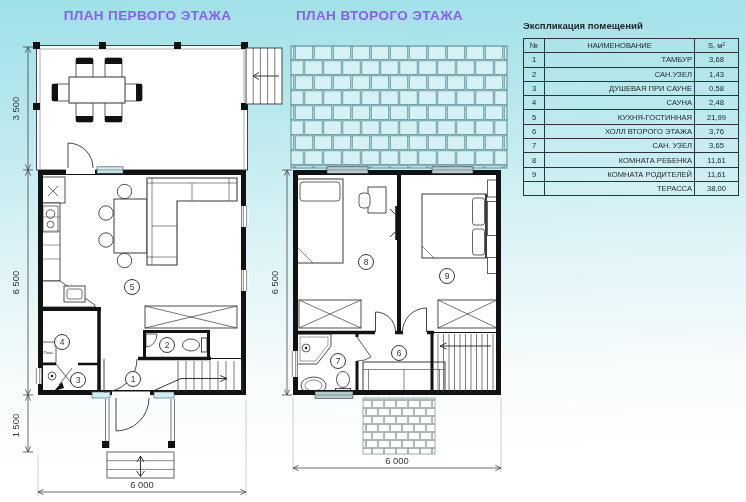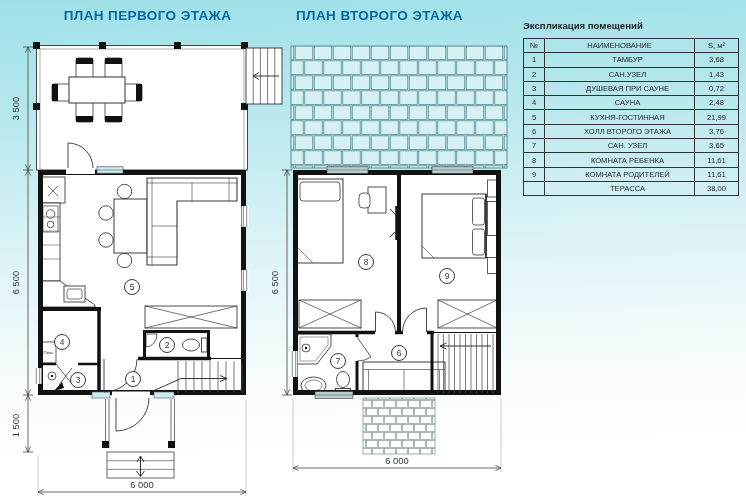--- a/index.html
+++ b/index.html
@@ -1,28 +1,28 @@
 <!DOCTYPE html>
 <html><head>
 <meta charset="utf-8">
 <style>
   html,body{margin:0;padding:0}
   body{
     width:746px;height:502px;position:relative;overflow:hidden;
     font-family:"Liberation Sans",sans-serif;
     background:linear-gradient(178deg,#9fe0e7 0%,#b7e8ee 22%,#dcf3f6 48%,#f6fbfc 72%,#ffffff 90%);
   }
-  .plan-title{position:absolute;top:8px;font-size:13.5px;font-weight:600;color:#0369a1;letter-spacing:.4px;text-align:center}
+  .plan-title{position:absolute;top:8px;font-size:13.5px;font-weight:600;color:#8b5cf6;letter-spacing:.4px;text-align:center}
   #t1{left:25px;width:245px}
   #t2{left:272px;width:215px}
   .expl-title{position:absolute;left:523px;top:20px;width:215px;font-size:9.6px;font-weight:700;color:#1d2326}
   table.expl{position:absolute;left:523px;top:38px;width:215px;border-collapse:collapse;table-layout:fixed}
   table.expl td{border:1px solid #2e3436;font-size:7.6px;color:#1d2326;height:13.3px;padding:0 2px;overflow:hidden;white-space:nowrap;vertical-align:middle}
   table.expl td.c{text-align:center}
-  table.expl td.n{padding-left:18px;text-align:center}
+  table.expl td.n{padding-left:18px;text-align:right}
   svg{position:absolute;left:0;top:0}
   svg text{font-family:"Liberation Sans",sans-serif;fill:#323739}
 </style>
 </head>
 <body>
 
 <div id="t1" class="plan-title">ПЛАН ПЕРВОГО ЭТАЖА</div>
 <div id="t2" class="plan-title">ПЛАН ВТОРОГО ЭТАЖА</div>
 
 <svg width="746" height="502" viewBox="0 0 746 502">
@@ -321,21 +321,21 @@
         <td class="c">3,68</td>
       </tr>
     <tr>
         <td class="c">2</td>
         <td class="n">САН.УЗЕЛ</td>
         <td class="c">1,43</td>
       </tr>
     <tr>
         <td class="c">3</td>
         <td class="n">ДУШЕВАЯ ПРИ САУНЕ</td>
-        <td class="c">0,72</td>
+        <td class="c">0,58</td>
       </tr>
     <tr>
         <td class="c">4</td>
         <td class="n">САУНА</td>
         <td class="c">2,48</td>
       </tr>
     <tr>
         <td class="c">5</td>
         <td class="n">КУХНЯ-ГОСТИННАЯ</td>
         <td class="c">21,99</td>

